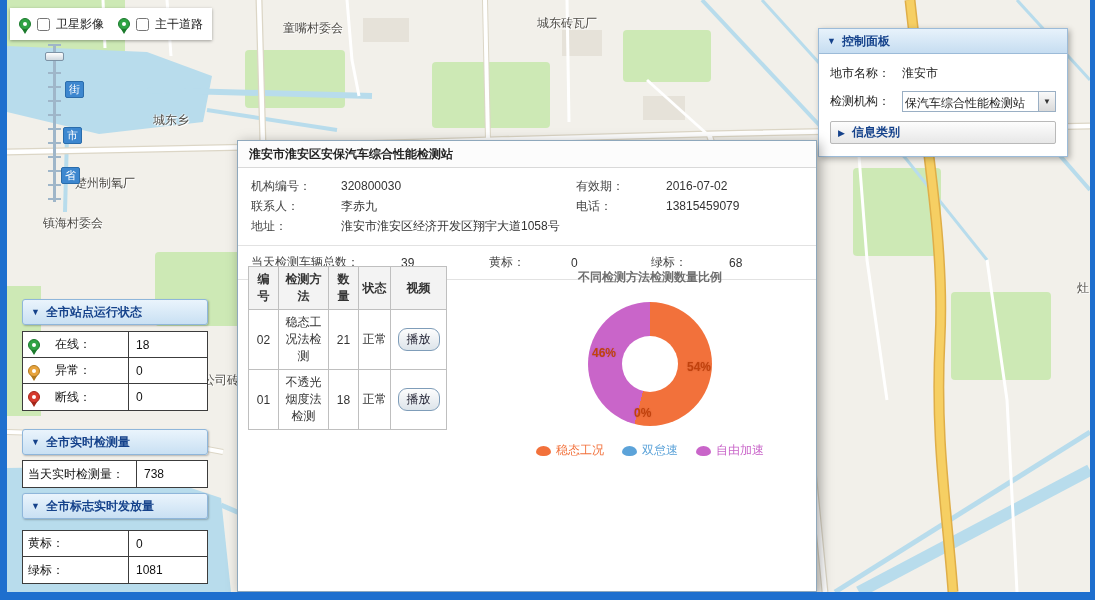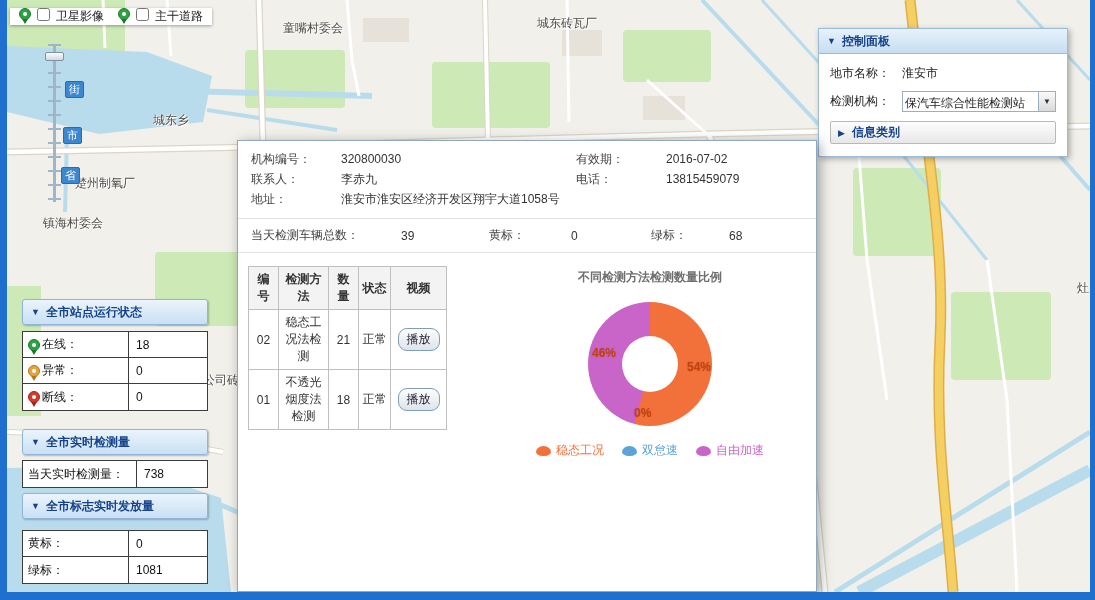--- a/index.html
+++ b/index.html
@@ -15,22 +15,22 @@
   
   .zoomticks{position:absolute;left:41px;top:44px;width:13px;height:158px;
     background:repeating-linear-gradient(to bottom,#9fb6c9 0 2px,transparent 2px 14px);}
   .zoomtrack{position:absolute;left:46px;top:44px;width:3px;height:158px;background:#9fb6c9;}
   .zoomhandle{position:absolute;left:38px;top:52px;width:19px;height:9px;border:1px solid #7d93a6;
     background:linear-gradient(#fdfdfd,#cfd8df);border-radius:2px;}
   .zoomchip{position:absolute;background:#3d87cf;color:#fff;font-size:11px;line-height:1;
     padding:2px 3px;border:1px solid #2a6cab;border-radius:2px;}
 
   
-  .layerbar{position:absolute;left:3px;top:8px;height:17px;background:#fff;display:flex;
-    gap:4px;padding:0 9px;box-shadow:0 1px 3px rgba(0,0,0,.35);
+  .layerbar{position:absolute;left:3px;top:8px;height:32px;background:#fff;display:flex;
+    align-items:center;gap:4px;padding:0 9px;box-shadow:0 1px 3px rgba(0,0,0,.35);
     font-size:12px;color:#222;}
   .layerbar input{width:13px;height:13px;margin:0 2px;}
 
   
   .pin{position:relative;width:12px;height:12px;border-radius:50%;display:inline-block;flex:none;}
   .pin::after{content:"";position:absolute;left:3px;top:3px;width:4px;height:4px;border-radius:50%;background:#fff;}
   .pin::before{content:"";position:absolute;left:2px;top:10px;border:3px solid transparent;}
   .pin.g{background:#2fa344;border:1px solid #1b7a2c;}
   .pin.g::before{border-top:5px solid #1b7a2c;}
   .pin.y{background:#e7a33c;border:1px solid #b0781e;}
@@ -39,21 +39,21 @@
   .pin.r::before{border-top:5px solid #a32619;}
 
   
   .lpanel-head{position:absolute;left:15px;width:186px;height:26px;display:flex;align-items:center;
     gap:6px;padding:0 8px;background:linear-gradient(#eaf4fc,#c9e0f3);border:1px solid #8fb6da;
     border-radius:3px;color:#15428b;font-size:12px;font-weight:bold;box-shadow:1px 1px 2px rgba(0,0,0,.25);}
   .arr{font-size:9px;flex:none;}
   .ltable{position:absolute;left:15px;width:186px;background:#fff;border:1px solid #3c3c3c;}
   .lrow{display:flex;height:26px;border-bottom:1px solid #3c3c3c;font-size:12px;color:#111;}
   .lrow:last-child{border-bottom:none;}
-  .lcell-label{width:106px;border-right:1px solid #3c3c3c;display:flex;align-items:center;padding:0 5px;gap:2px;}
+  .lcell-label{width:106px;border-right:1px solid #3c3c3c;display:flex;align-items:center;padding:0 5px;gap:15px;}
   .lcell-label.wide{width:114px;}
   .lcell-value{flex:1;display:flex;align-items:center;padding:0 7px;}
 
   
   .cpanel{position:absolute;left:811px;top:28px;width:250px;background:#fff;
     border:1px solid #9cbbd8;box-shadow:2px 2px 6px rgba(0,0,0,.3);}
   .cpanel-head{height:25px;display:flex;align-items:center;gap:6px;padding:0 8px;
     background:linear-gradient(#e7f2fb,#c6ddf1);border-bottom:1px solid #9cbbd8;
     color:#15428b;font-weight:bold;font-size:12px;}
   .cpanel-body{padding:11px 11px 12px;}
@@ -277,20 +277,21 @@
           </div>
         </div>
         <div class="caccordion">
           <span class="arr">▶</span>
           <span>信息类别</span>
         </div>
       </div>
     </div>
 
     <div class="popup">
+      <div class="ptitle">淮安市淮安区安保汽车综合性能检测站</div>
 
       <div class="pinfo">
         <div class="prow">
           <span class="pl1">机构编号：</span>
           <span class="pv1">320800030</span>
           <span class="pl2">有效期：</span>
           <span class="pv2">2016-07-02</span>
         </div>
         <div class="prow">
           <span class="pl1">联系人：</span>

